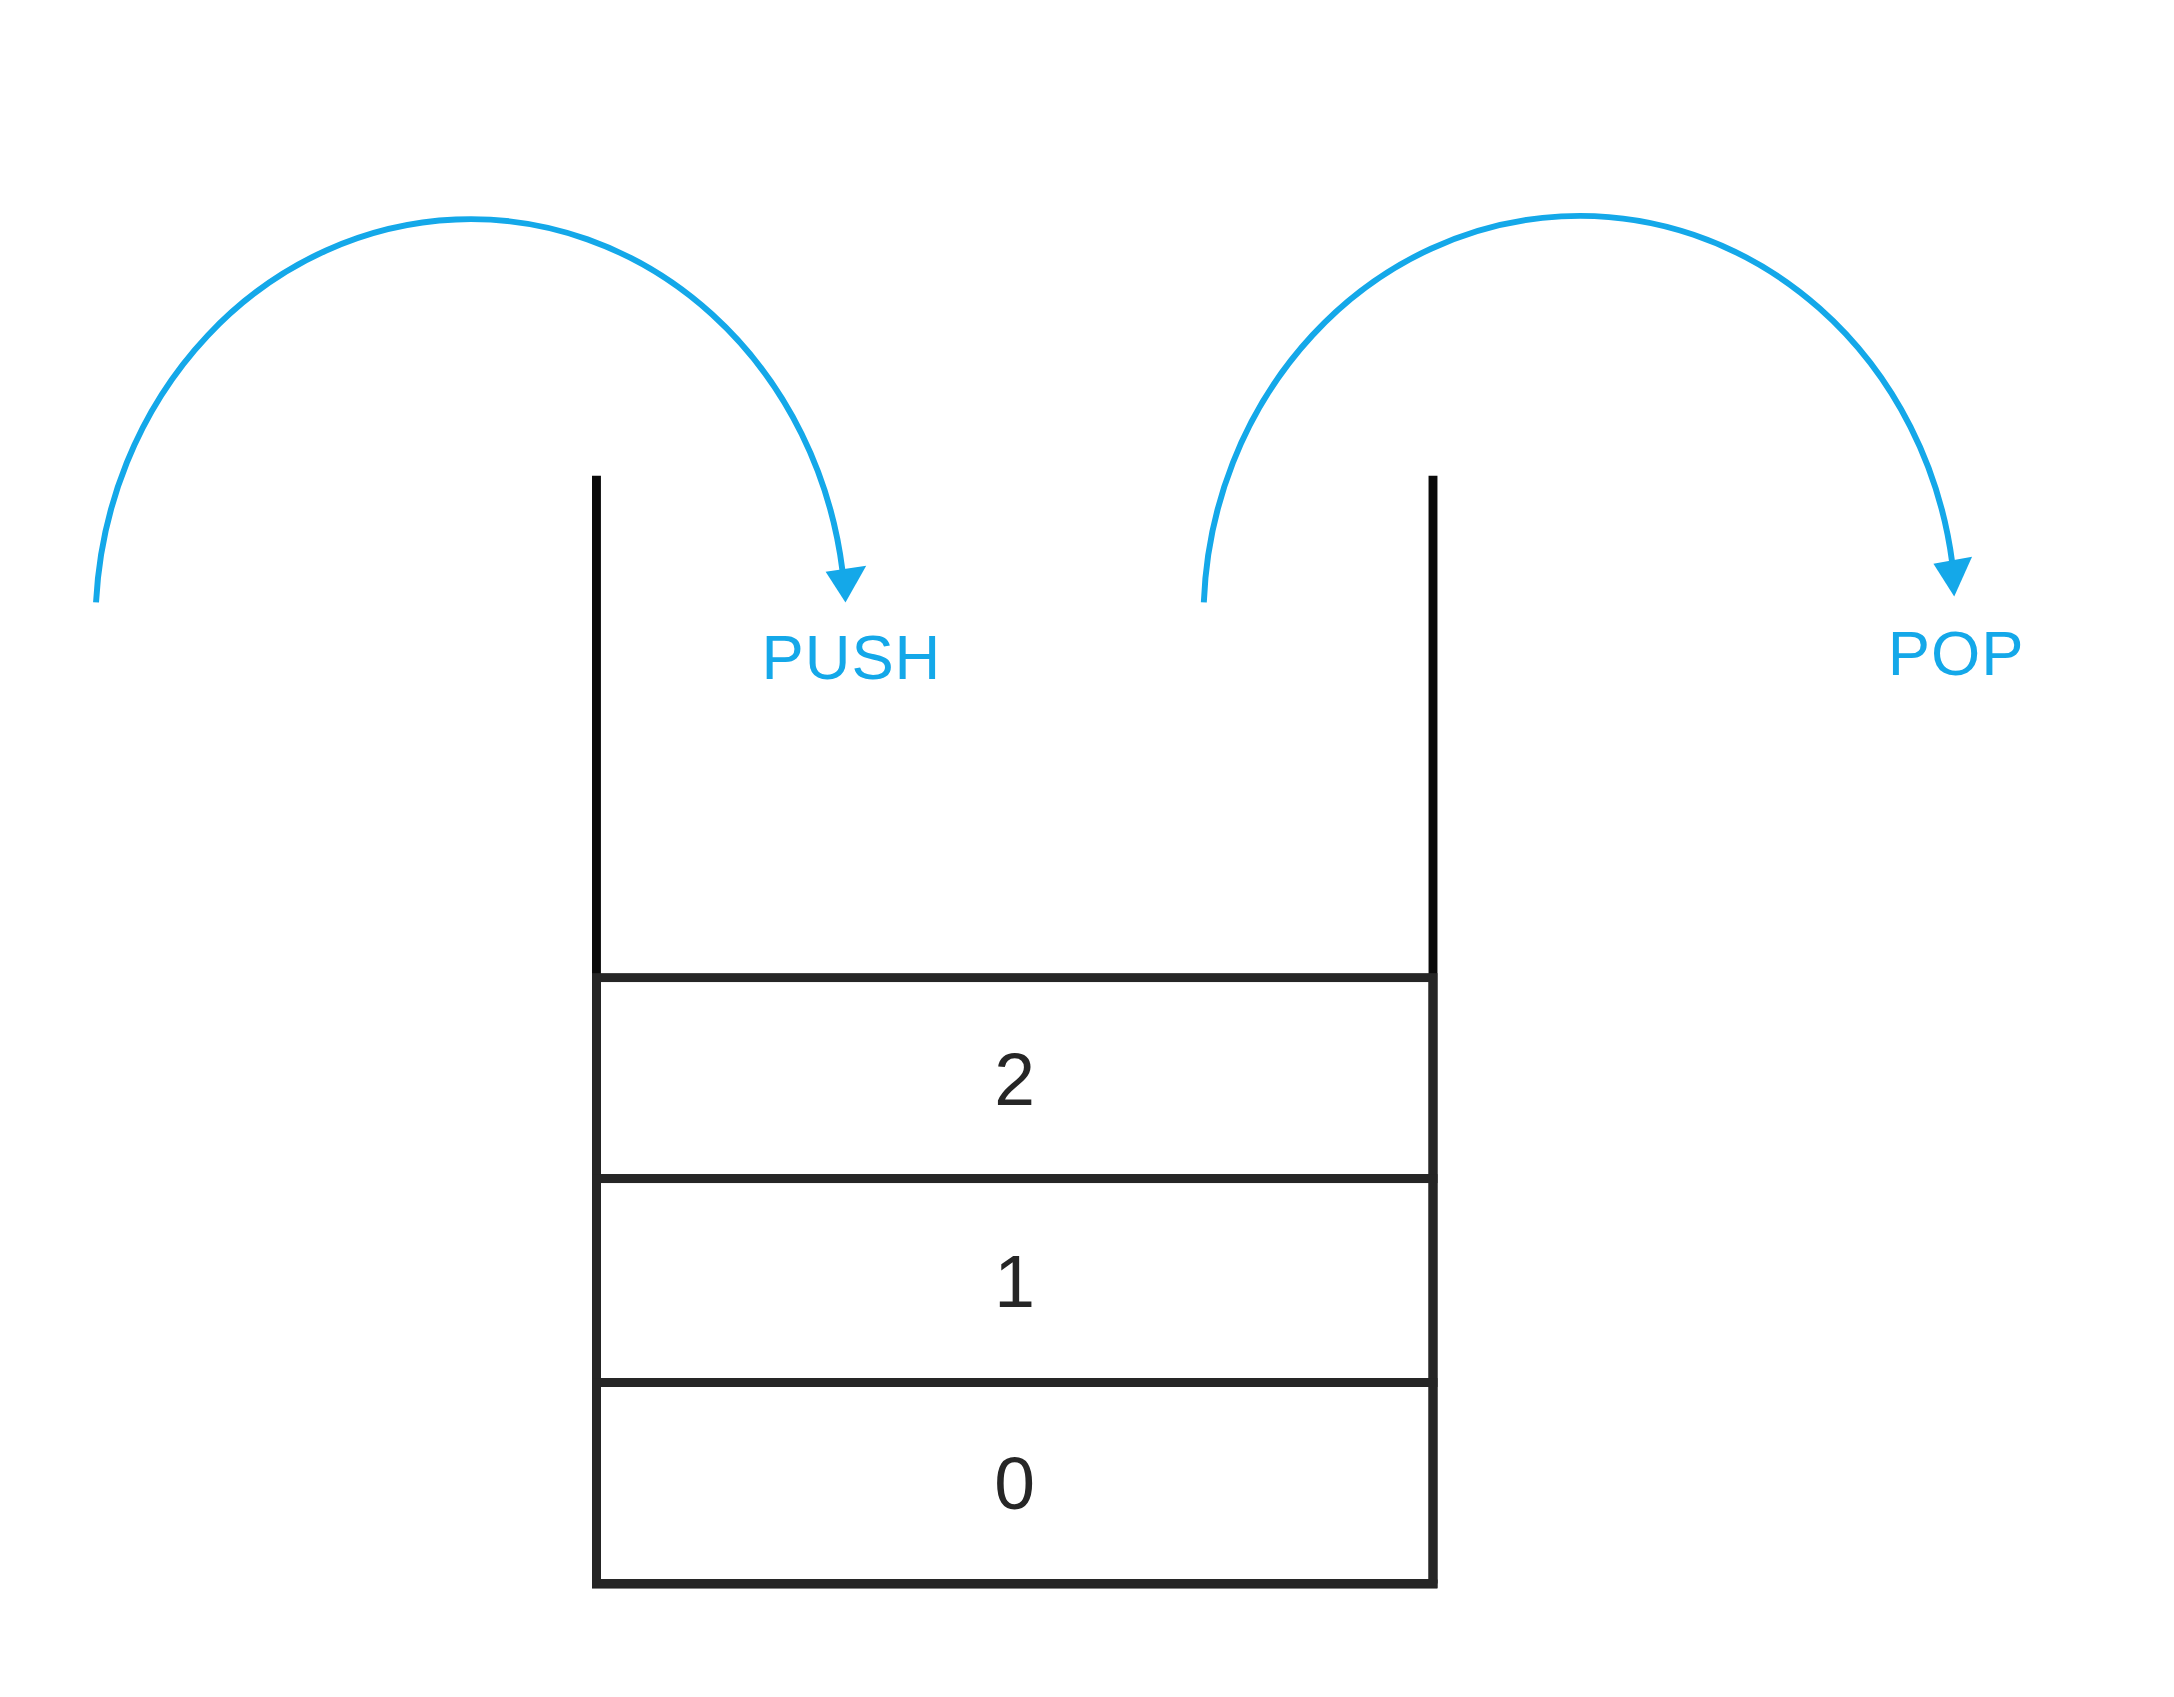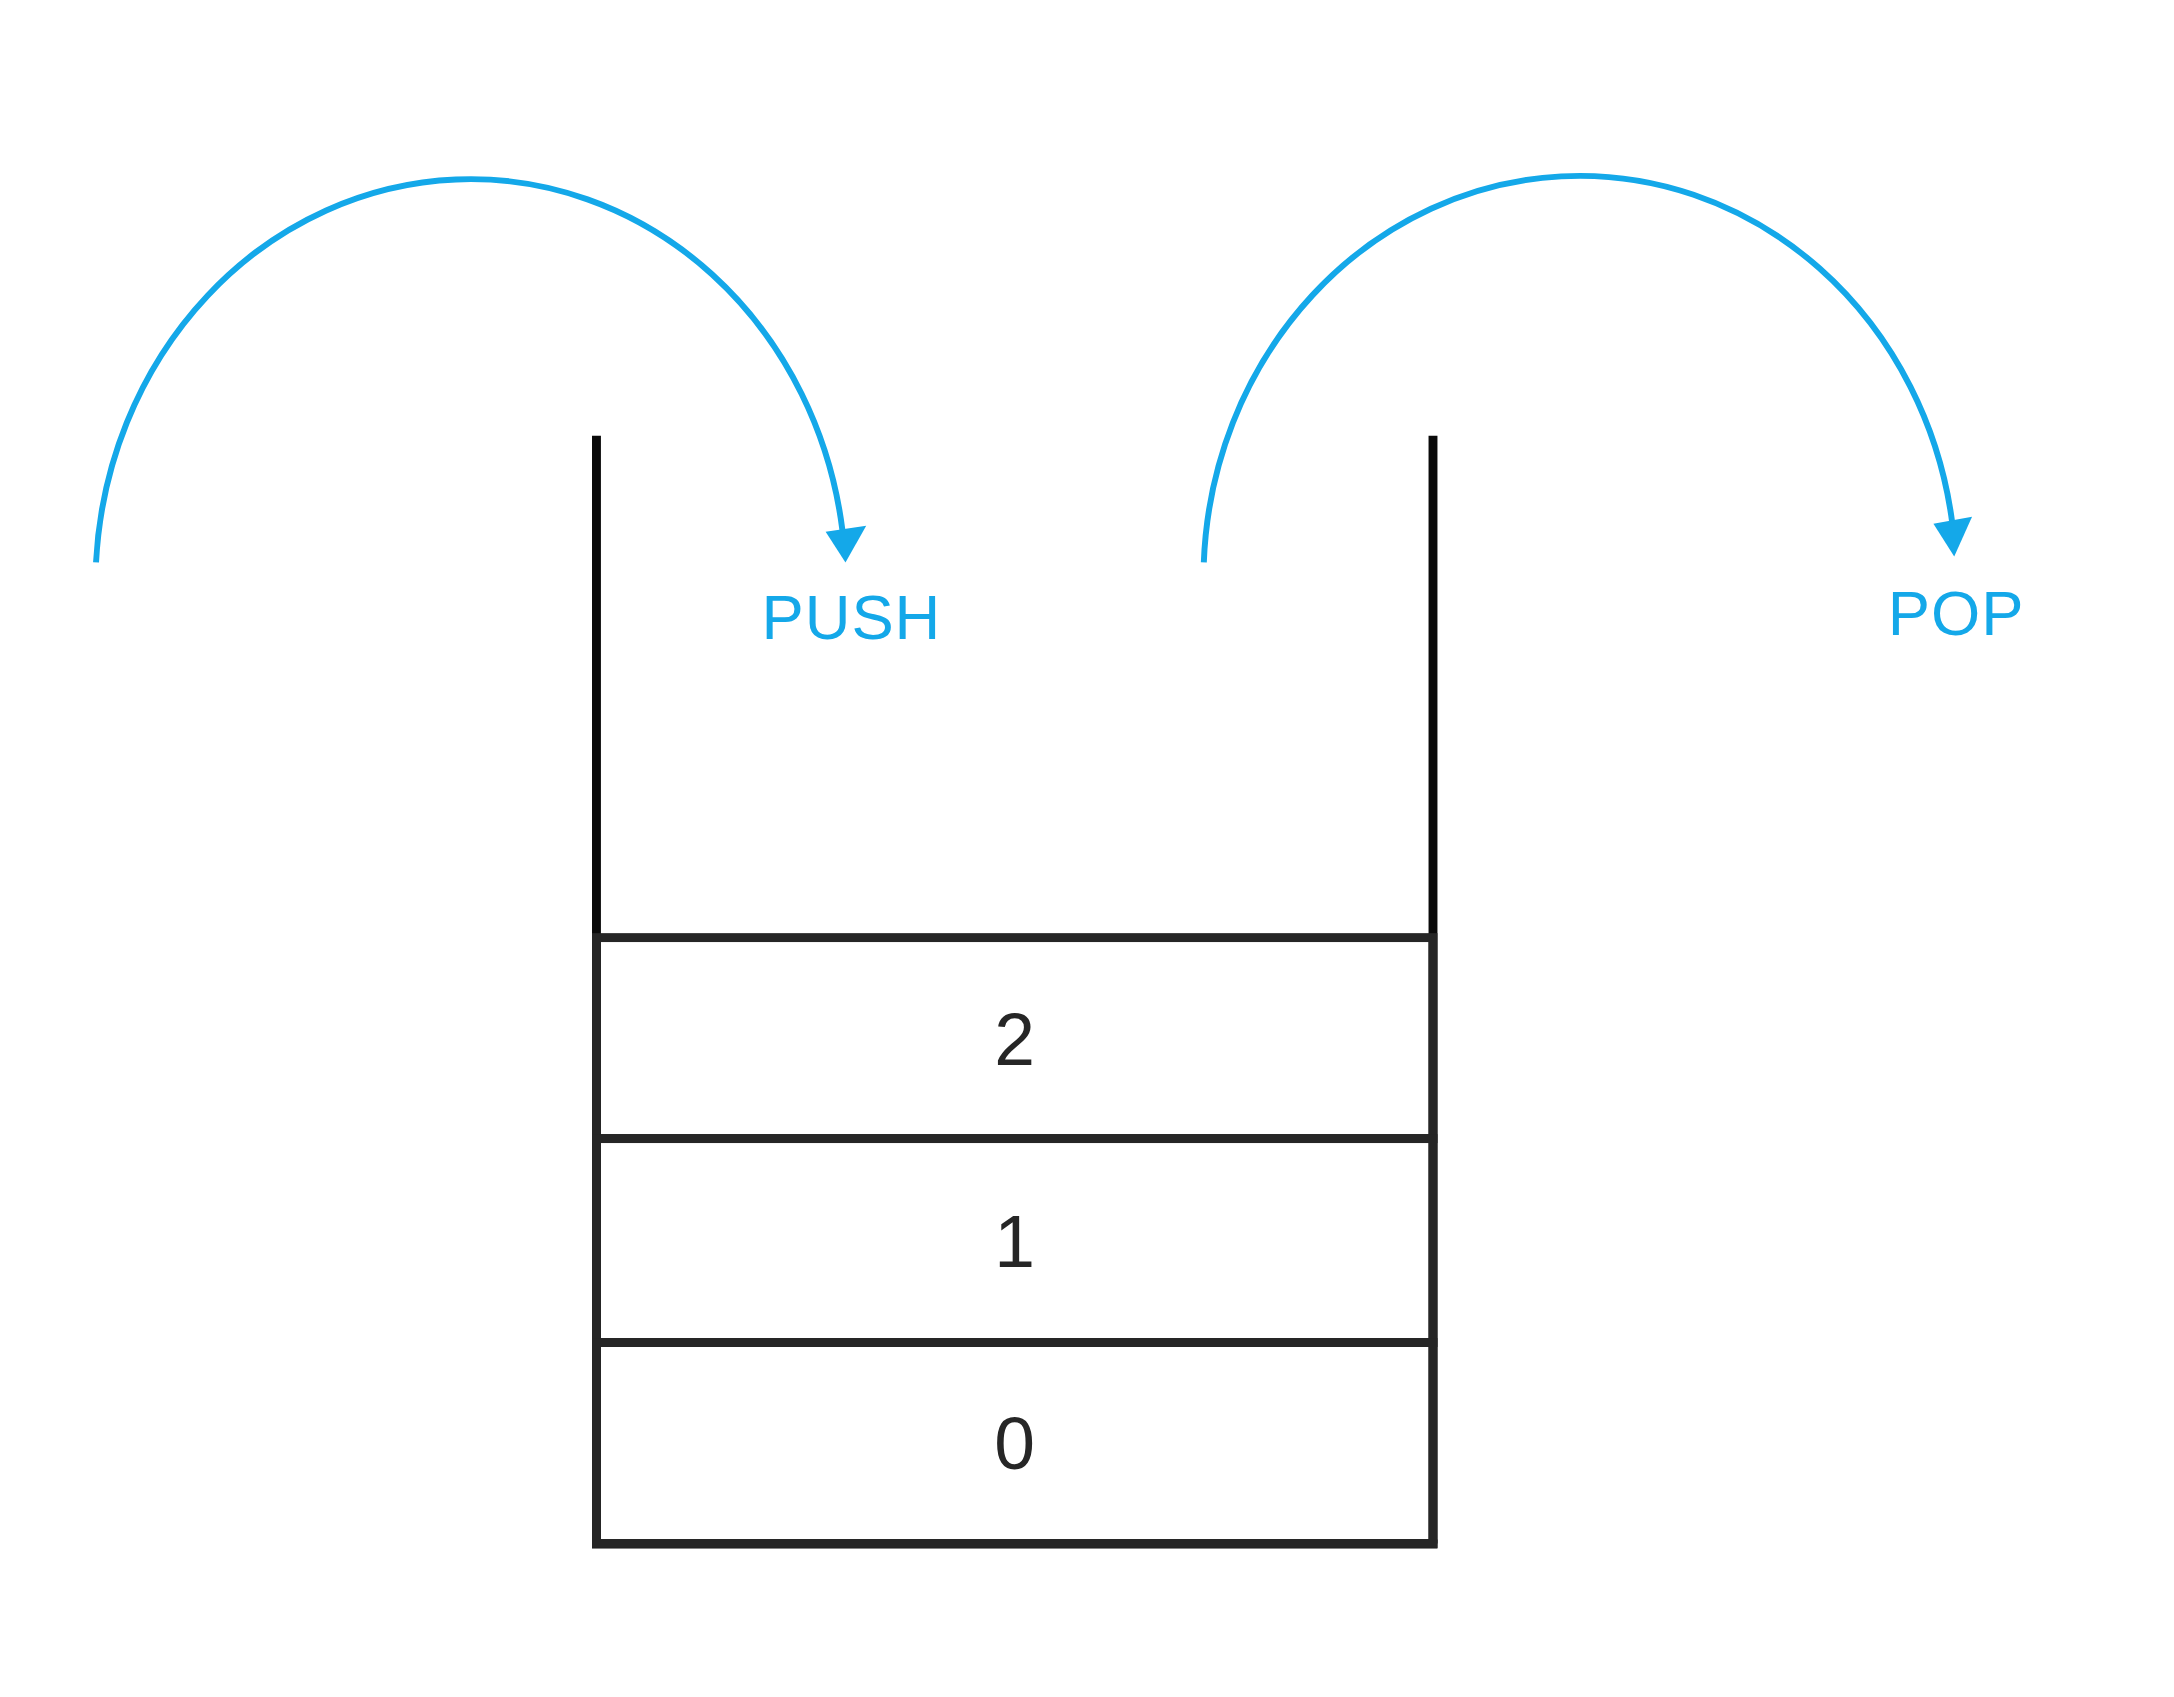--- a/index.html
+++ b/index.html
@@ -6,20 +6,21 @@
     margin: 0;
     padding: 0;
     background: #ffffff;
     font-family: "Liberation Sans", sans-serif;
   }
   .canvas {
     width: 2174px;
     height: 1614px;
     position: relative;
     background: var(--background, #ffffff);
+    margin-top: 40px;
   }
   svg { display: block; }
   .arrow-arc {
     fill: none;
     stroke: var(--arrow, #14a8e9);
     stroke-width: 6;
     stroke-linecap: butt;
   }
   .arrow-head {
     fill: var(--arrow, #14a8e9);

